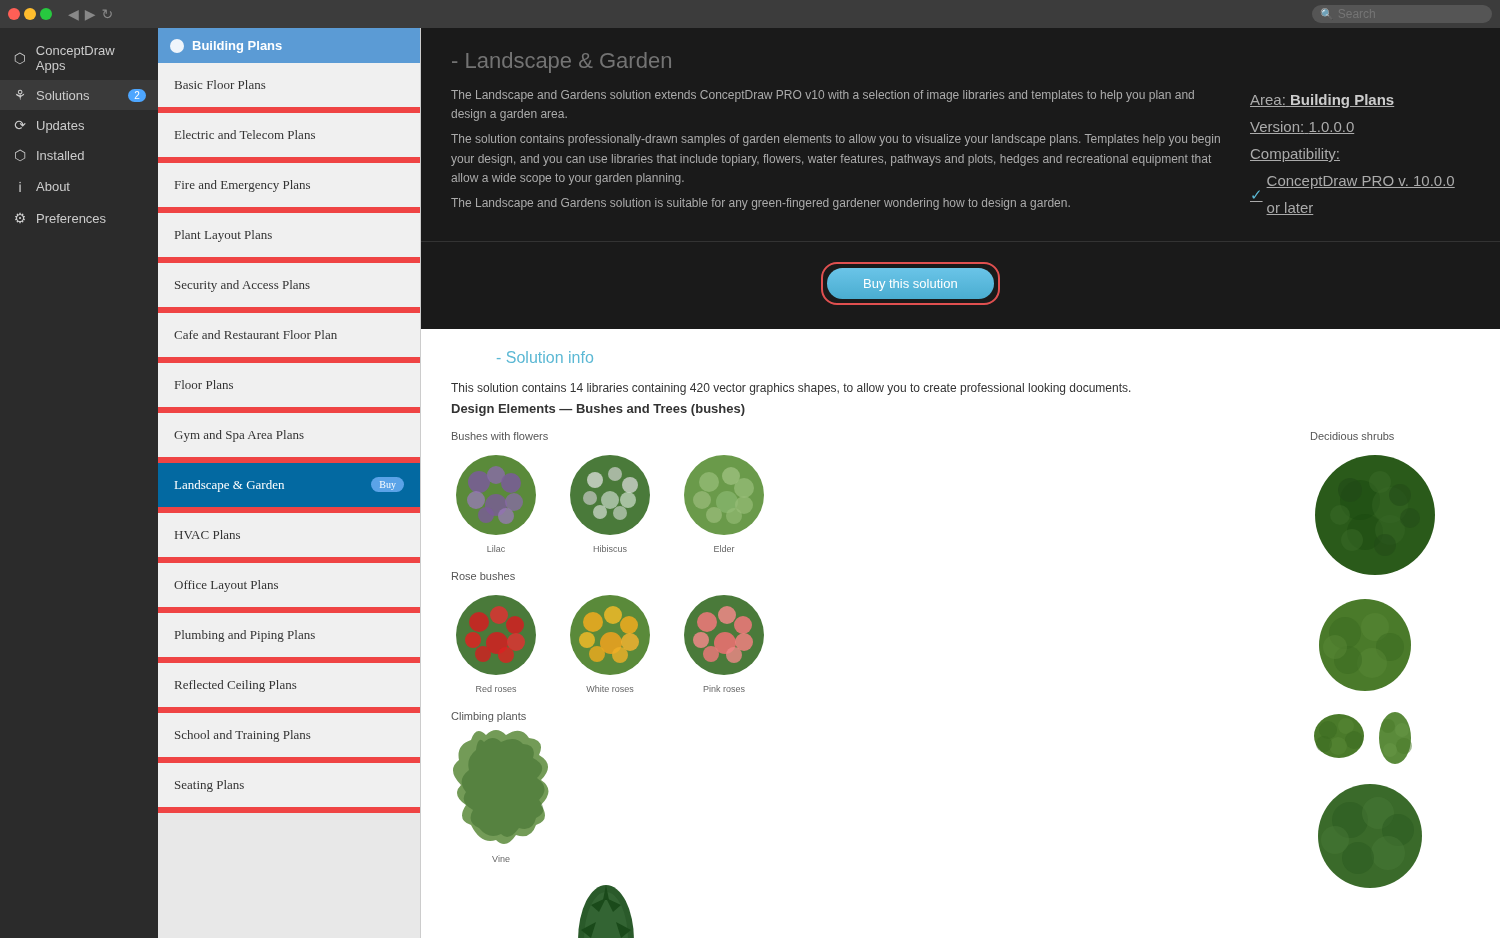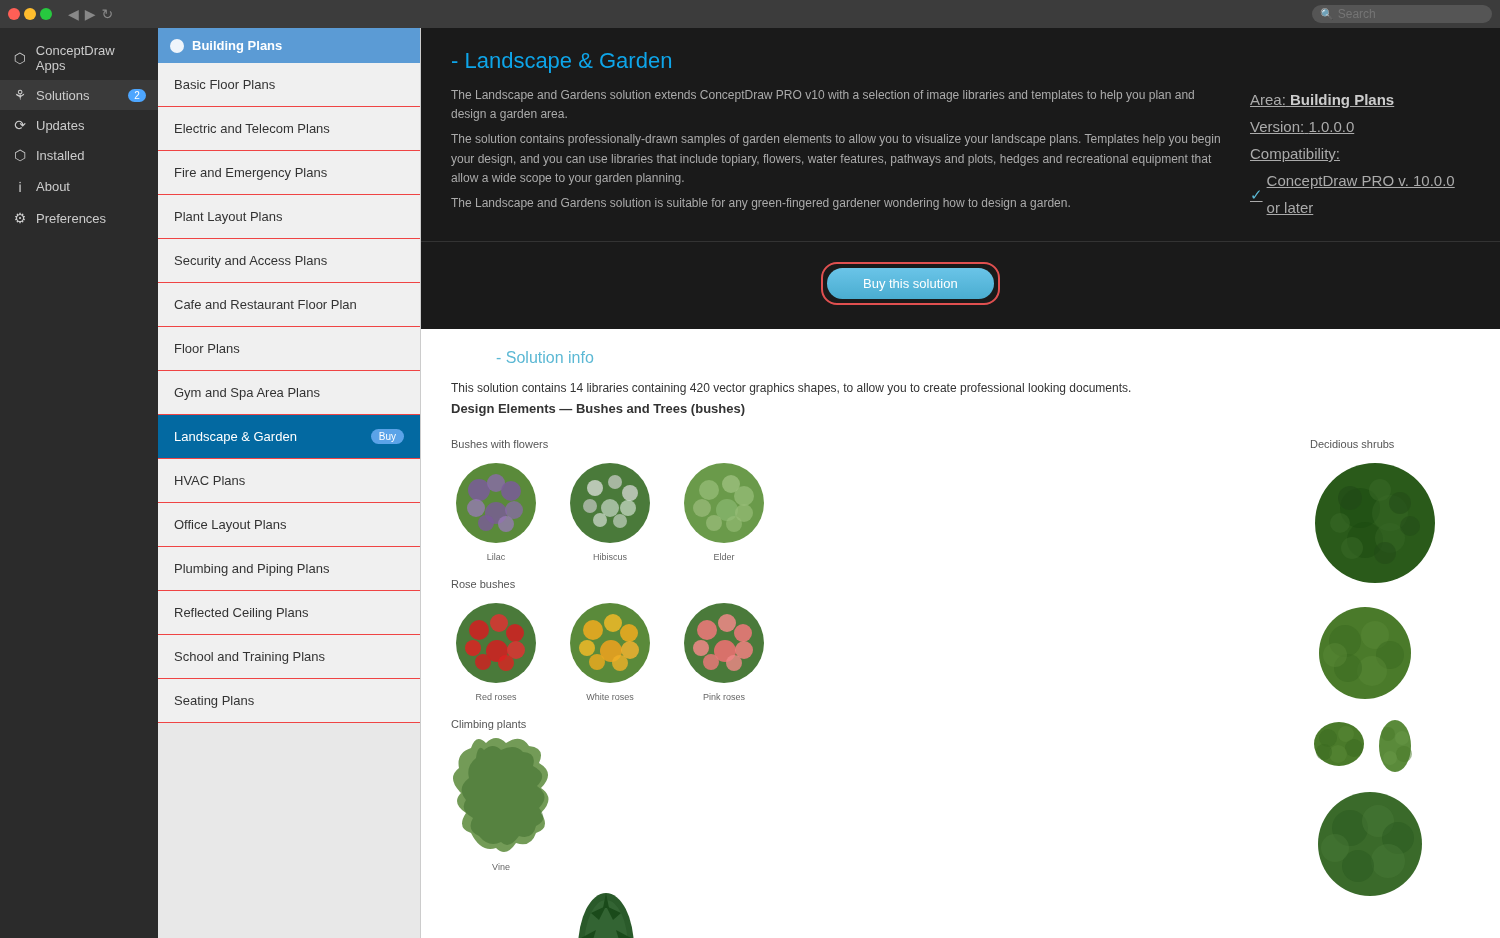--- a/index.html
+++ b/index.html
@@ -48,58 +48,58 @@
     #middle-panel {
       width: 263px; background: #e8e8e8; margin-top: 28px; height: 910px;
       overflow-y: auto; flex-shrink: 0; border-right: 1px solid #ccc;
     }
     .panel-header {
       background: #5b9bd5; color: #fff; display: flex; align-items: center;
       padding: 10px 12px; font-size: 13px; font-weight: 600; gap: 8px;
     }
     .panel-header-dot { width: 14px; height: 14px; border-radius: 50%; background: #fff; opacity: 0.9; flex-shrink: 0; }
     .panel-item {
-      padding: 14px 16px; border-bottom: 1px solid #ef4444; cursor: pointer;
-      color: #333; font-size: 13px; background: #f0f0f0;
+      padding: 14px 16px; border-bottom: 6px solid #ef4444; cursor: pointer;
+      color: #333; font-size: 13px; background: #f0f0f0; font-family: Liberation Serif, serif;
     }
     .panel-item.selected { background: #0369a1; color: #fff; }
     .panel-item.selected .buy-badge { background: #5ba3e8; }
     .buy-badge {
       float: right; background: #7ab8e8; color: #fff;
       border-radius: 10px; font-size: 10px; padding: 2px 8px;
     }
 
     
     #main-content {
       flex: 1; margin-top: 28px; height: 910px; overflow-y: auto; background: #fff;
     }
     .content-header {
       background: #1a1a1a; padding: 20px 30px 20px 30px;
       border-bottom: 1px solid #333;
     }
-    .content-title { color: #0ea5e9; font-size: 22px; font-weight: 400; margin-bottom: 12px; }
+    .content-title { color: #737373; font-size: 22px; font-weight: 400; margin-bottom: 12px; }
     .content-body-area { display: flex; gap: 20px; }
     .content-description { color: #aaa; font-size: 12px; line-height: 1.6; flex: 1; }
     .content-meta { width: 220px; flex-shrink: 0; color: #aaa; font-size: 15px; line-height: 1.8; text-decoration: underline; }
     .content-meta strong { color: #ccc; }
     .meta-compat { color: #aaa; display: flex; align-items: center; gap: 4px; }
     .meta-compat .checkmark { color: #5bb8d4; }
 
     .buy-section { padding: 20px 30px; background: #1a1a1a; display: flex; justify-content: center; padding-bottom: 24px; }
     .buy-btn-wrapper { border: 2px solid #e05050; border-radius: 16px; padding: 4px; }
     .buy-btn {
       background: linear-gradient(180deg, #6ac4e8 0%, #4aadd0 100%);
       color: #fff; border: none; border-radius: 20px; padding: 8px 36px;
       font-size: 13px; cursor: pointer; white-space: nowrap;
     }
 
     .solution-info-section { padding: 20px 30px; background: #fff; }
     .solution-info-title { color: #5bb8d4; font-size: 16px; margin-bottom: 14px; margin-left: 45px; }
     .solution-info-desc { color: #333; font-size: 12px; margin-bottom: 6px; }
-    .solution-info-subtitle { color: #333; font-size: 13px; font-weight: 700; margin-bottom: 22px; }
+    .solution-info-subtitle { color: #333; font-size: 13px; font-weight: 700; margin-bottom: 14px; }
 
     .plants-grid { display: flex; gap: 0; }
     .plants-left { flex: 1; }
     .plants-right { width: 160px; flex-shrink: 0; }
     .plant-category { margin-bottom: 16px; }
     .plant-category-label { font-size: 11px; color: #555; margin-bottom: 8px; }
     .plant-row { display: flex; gap: 24px; align-items: flex-end; margin-bottom: 4px; }
     .plant-item { display: flex; flex-direction: column; align-items: center; }
     .plant-item-label { font-size: 9px; color: #666; margin-top: 4px; text-align: center; }
 

